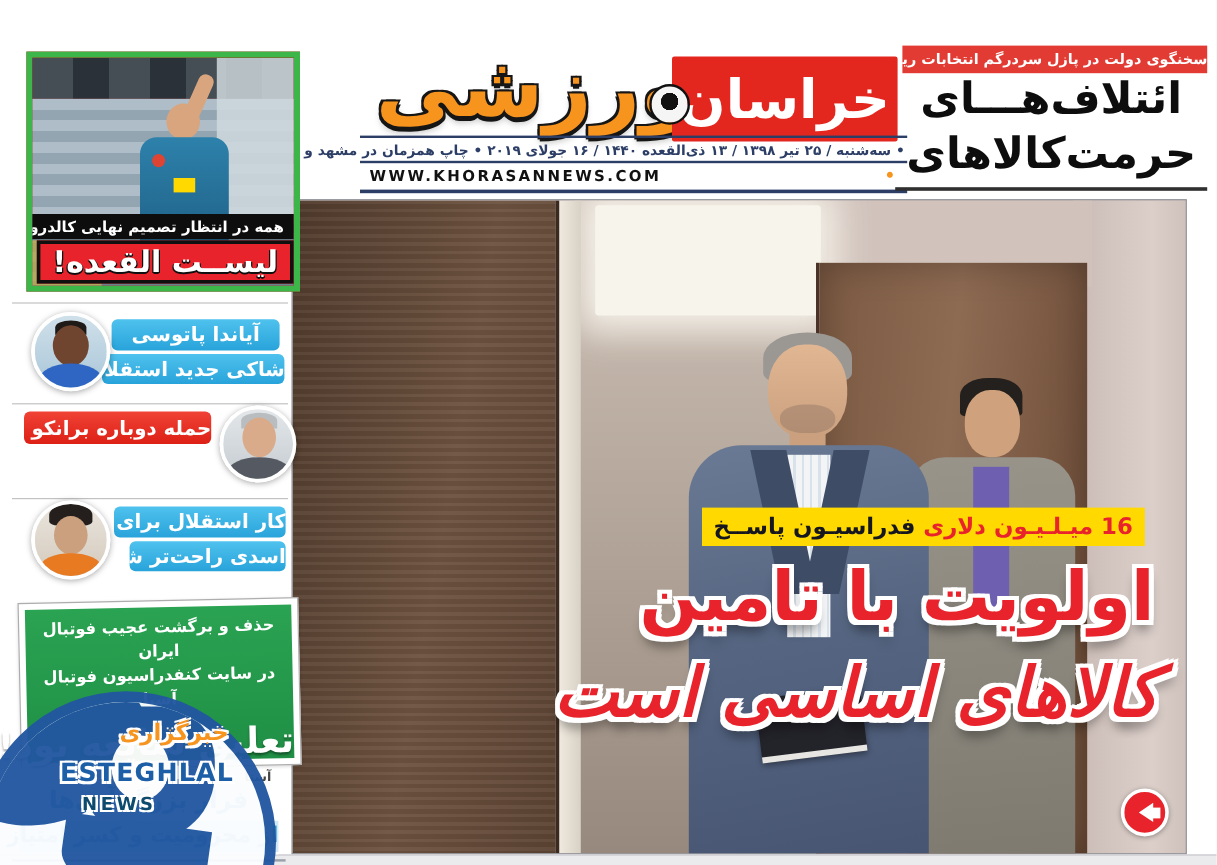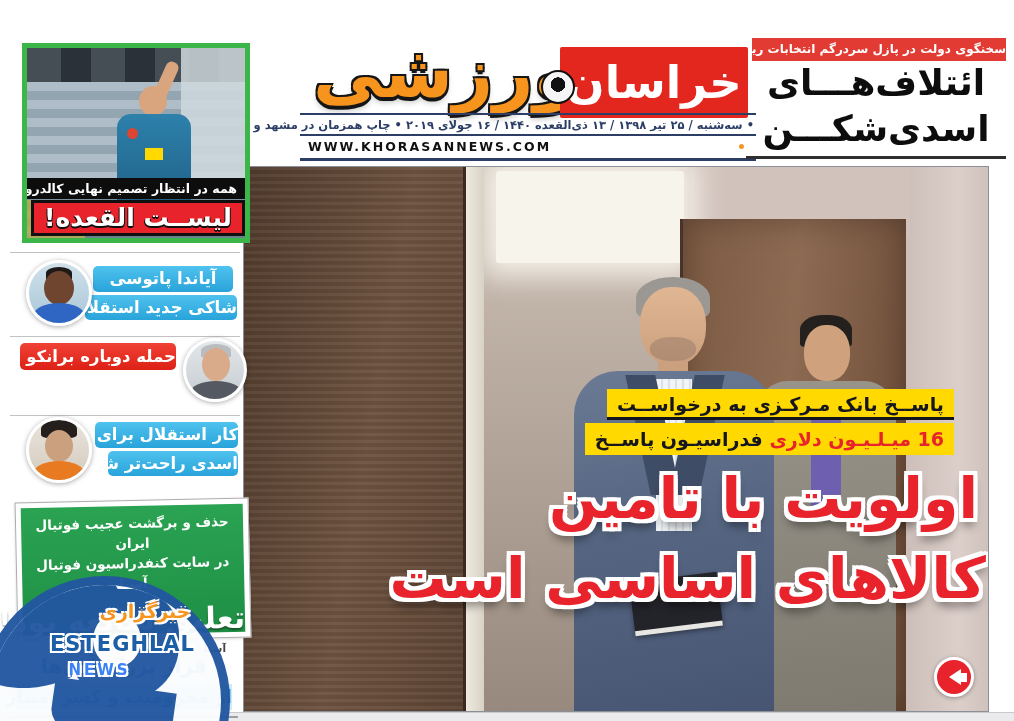--- a/index.html
+++ b/index.html
@@ -73,22 +73,22 @@
   .kick1 { position:absolute; right:34px; top:222px; height:31px; line-height:31px; padding:0 10px;
     background:#ffd900; color:#16161e; font-size:19px; font-weight:900; white-space:nowrap;
     border-bottom:3px solid #14141c; }
   .kick2 { position:absolute; right:34px; top:256px; height:32px; line-height:32px; padding:0 10px;
     background:#ffd900; color:#16161e; font-size:19px; font-weight:900; white-space:nowrap; }
   .kick2 .red { color:#e8232b; }
   .hl-main { position:absolute; font-weight:900; color:#e8232b; white-space:nowrap; font-size:57px;
     text-shadow:-4px -4px 0 #fff, 4px -4px 0 #fff, -4px 4px 0 #fff, 4px 4px 0 #fff,
                 -4px 0 0 #fff, 4px 0 0 #fff, 0 -4px 0 #fff, 0 4px 0 #fff,
                 -3px 3px 0 #fff, 3px -3px 0 #fff, 0 8px 10px rgba(0,0,0,.45); }
-  .hl1 { right:10px; top:298px; }
-  .hl2 { right:2px; top:378px; }
+  .hl1 { right:26px; top:298px; }
+  .hl2 { right:22px; top:378px;font-style:italic; }
   .footstrip { position:absolute; right:52px; top:495px; height:34px; line-height:34px; padding:0 16px;
     background:#ffd900; border-radius:8px; color:#0e0e2c; font-size:20px; font-weight:900; white-space:nowrap; }
   .arrow-circle { position:absolute; left:690px; top:490px; width:40px; height:40px; border-radius:50%;
     background:#e8232b; border:3px solid #fff; box-shadow:0 1px 4px rgba(0,0,0,.35);
     display:flex; align-items:center; justify-content:center; direction:ltr; }
   .arrow-tri { width:0; height:0; border:8px solid transparent; border-right:12px solid #fff; }
   .arrow-bar { width:8px; height:9px; background:#fff; margin-left:-2px; }
 
   
   .cal-card { position:absolute; left:22px; top:43px; width:228px; height:200px;
@@ -149,21 +149,21 @@
     border-radius:50%; transform:rotate(-20deg); }
   .wm-core { position:absolute; left:78px; top:4px; width:112px; height:112px; background:#2257a0;
     border-radius:50% 50% 62% 62%; }
   .wm-core-hole { position:absolute; left:104px; top:28px; width:48px; height:54px; background:#fdfdfd; border-radius:50%; }
   .wm-tail { position:absolute; left:62px; top:100px; width:122px; height:62px; background:#2257a0;
     border-radius:0 0 62% 62%; transform:rotate(8deg); }
   .wm-text { position:absolute; z-index:7; font-weight:900; text-align:center; white-space:nowrap;
     text-shadow:-2px -2px 0 #fff, 2px -2px 0 #fff, -2px 2px 0 #fff, 2px 2px 0 #fff; }
   .wm-fa { left:85px; top:600px; width:120px; color:#f7941e; font-size:19px; }
   .wm-en { left:45px; top:632px; width:155px; color:#1d5fa7; font-size:21px; letter-spacing:1px; direction:ltr; }
-  .wm-news { left:52px; top:661px; width:95px; color:#3b82f6; font-size:15px; letter-spacing:3px; direction:ltr; }
+  .wm-news { left:52px; top:661px; width:95px; color:#0c4a6e; font-size:15px; letter-spacing:3px; direction:ltr; }
 
   .bottom-strip { position:absolute; left:0; top:712px; width:1014px; height:9px;
     background:#ebebed; border-top:1px solid #c9c9cd; z-index:2; }
 </style>
 </head>
 <body>
 
 <div class="page">
 
   <div class="logo-orange">ورزشی</div>
@@ -173,21 +173,21 @@
     <div class="dl-row1">• سه‌شنبه / ۲۵ تیر ۱۳۹۸ / ۱۳ ذی‌القعده ۱۴۴۰ / ۱۶ جولای ۲۰۱۹ • چاپ همزمان در مشهد و تهران</div>
     <div class="dl-row2">
       <span>WWW.KHORASANNEWS.COM</span>
       <span class="dl-dot">•</span>
     </div>
   </div>
 
   <div class="wr-kicker">سخنگوی دولت در پازل سردرگم انتخابات ریاست فدراسیون کشتی</div>
   <div class="wr-headline">
     <div>ائتلاف‌هـــای</div>
-    <div>اسدی‌شکـــن</div>
+    <div>حرمت‌کالاهای</div>
   </div>
   <div class="wr-rule"></div>
 
   <div class="photo">
     <div class="ph-wall-right"></div>
     <div class="ph-upper"></div>
     <div class="ph-interior"></div>
     <div class="ph-window"></div>
     <div class="ph-frame"></div>
     <div class="ph-door-left"></div>
@@ -204,21 +204,20 @@
       <div class="m1-face"></div>
       <div class="m1-jaw"></div>
       <div class="m1-neck"></div>
       <div class="m1-suit"></div>
       <div class="m1-shirt"></div>
       <div class="m1-lapel-r"></div>
       <div class="m1-lapel-l"></div>
       <div class="m1-papers"></div>
     </div>
 
-    <div class="kick1">پاســخ بانک مـرکـزی به درخواســت</div>
     <div class="kick2"><span class="red"></span><span class="red">16 میـلـیـون دلاری</span><span> فدراسیـون پاســخ</span></div>
 
     <div class="hl-main hl1">اولویت با تامین</div>
     <div class="hl-main hl2">کالاهای اساسی است</div>
 
     <div class="arrow-circle">
       <span class="arrow-tri"></span>
       <span class="arrow-bar"></span>
     </div>
   </div>

